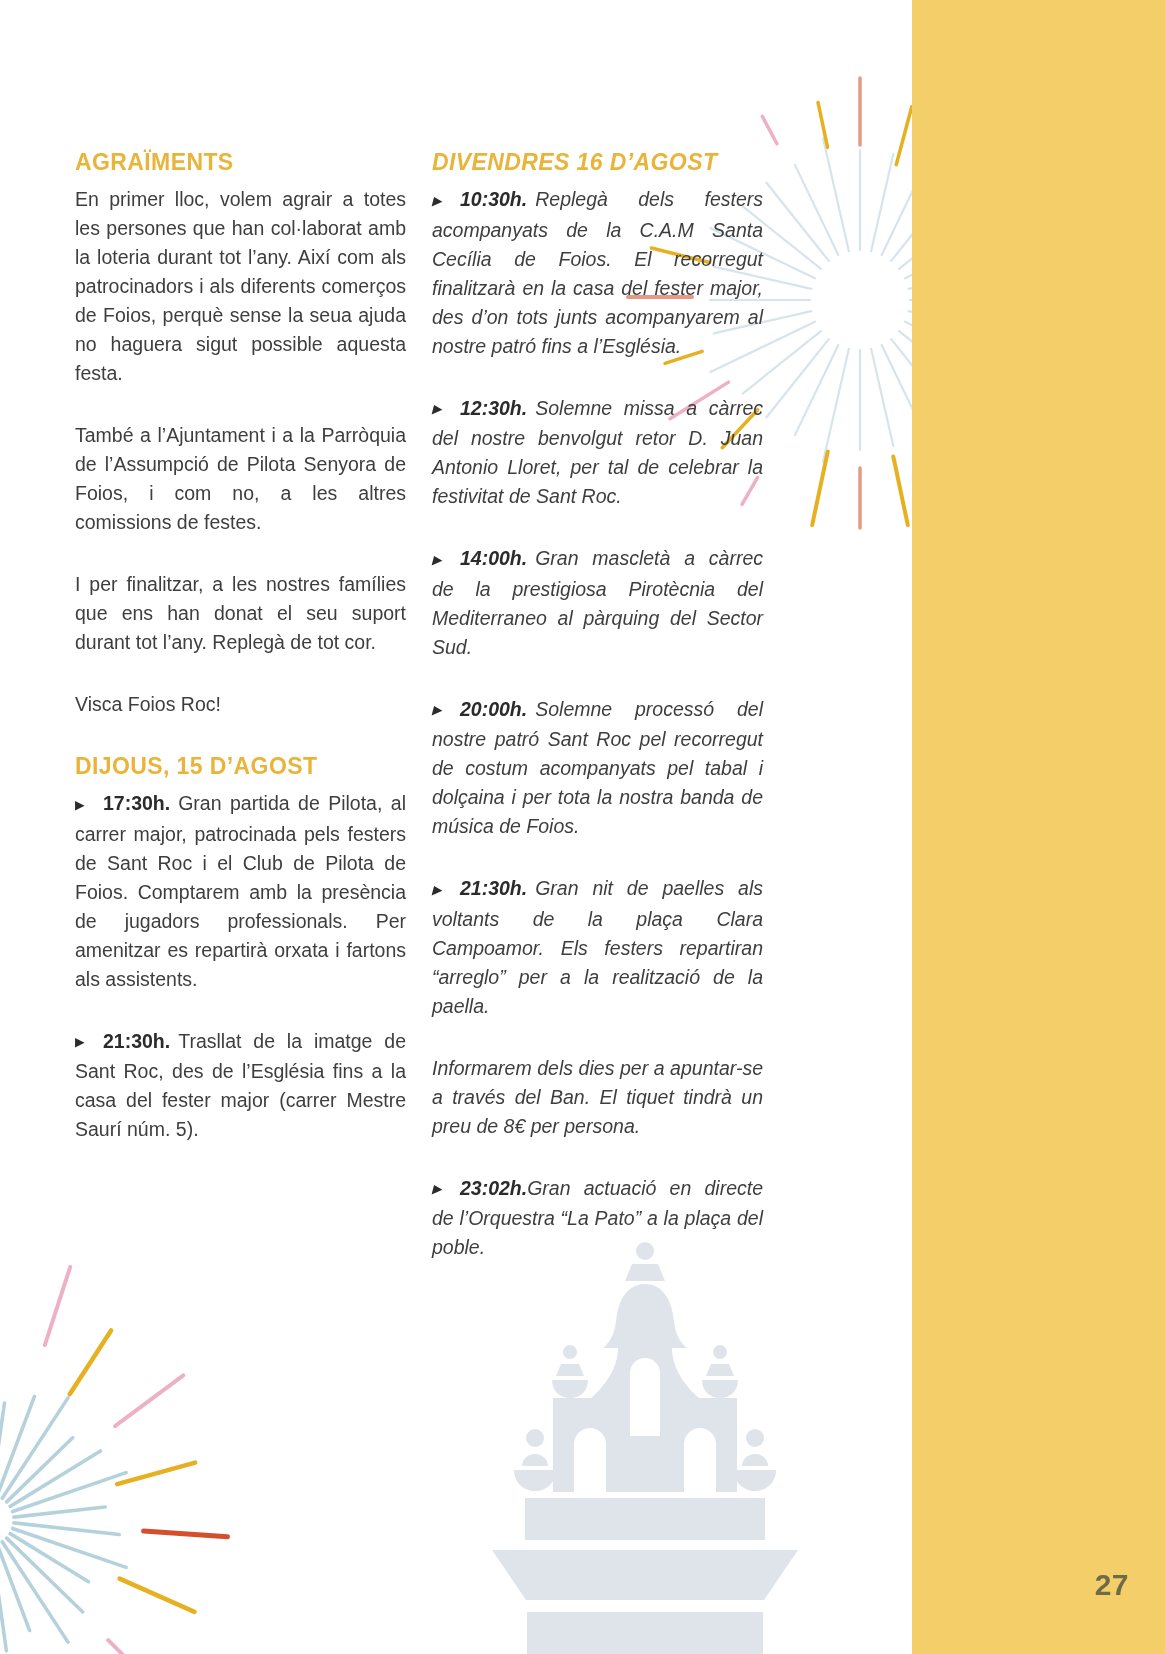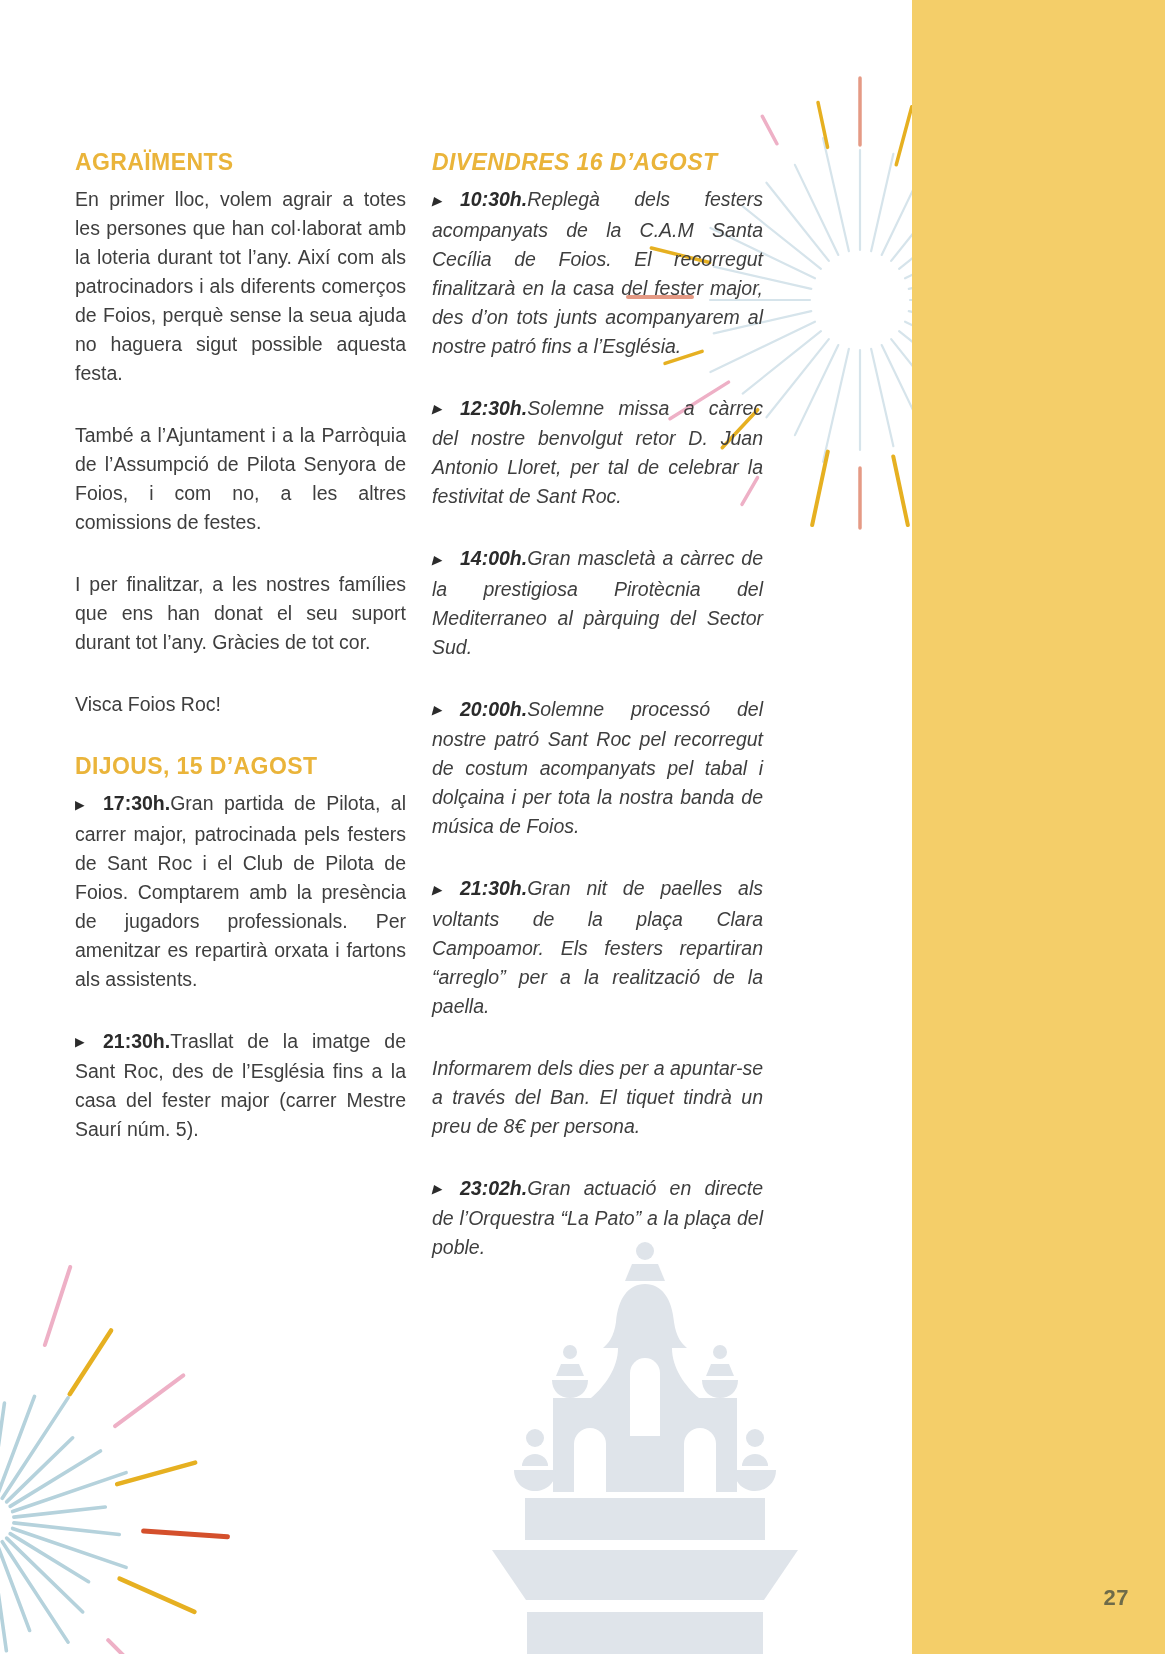--- a/index.html
+++ b/index.html
@@ -10,41 +10,41 @@
   #decor-svg{position:absolute;left:0;top:0;z-index:0;pointer-events:none;}
   #church-svg{position:absolute;left:490px;top:1240px;z-index:1;pointer-events:none;}
   .wm{fill:var(--watermark);}
   .wm-cut{fill:#ffffff;}
   .band{
     position:absolute;left:912px;top:0;width:253px;height:1654px;
     background:var(--band);z-index:3;
   }
   .page-num{
     position:absolute;right:36px;top:1568px;z-index:4;
-    font-size:22px;font-weight:700;color:var(--pagenum);letter-spacing:0.5px;margin-top:17px;
+    font-size:30px;font-weight:700;color:var(--pagenum);letter-spacing:0.5px;
   }
   .col{
     position:absolute;top:148px;width:331px;z-index:2;
     font-size:19.5px;line-height:29px;color:var(--body);
     text-align:justify;
   }
   .col-left{left:75px;}
   .col-right{left:432px;font-style:italic;}
   .col p{margin:0 0 33px 0;}
   .col p:last-child{margin-bottom:0;}
   h2.sect{
     font-size:23px;font-weight:700;color:var(--heading);
     letter-spacing:0.4px;margin:0 0 8px 0;text-align:left;line-height:29px;
   }
   h2.sect-later{margin-top:14px;}
   .event .tri{
     display:inline-block;width:28px;font-size:12.5px;color:var(--bold);
     vertical-align:1.5px;
   }
-  .event .time{font-weight:700;color:var(--bold);}
+  .event .time{font-weight:700;color:var(--bold);margin-right:8px;}
   .event .time.tight{margin-right:0;}
 </style>
 </head>
 <body>
 
 <svg id="decor-svg" width="1165" height="1654" viewBox="0 0 1165 1654">
     <line x1="910" y1="300" x2="1026" y2="300" stroke="#D6E4EB" stroke-width="2.2" stroke-linecap="round"></line>
     <line x1="908.7463956090912" y1="288.8739533021843" x2="1006.2391868272736" y2="266.62185990655286" stroke="#D6E4EB" stroke-width="2.2" stroke-linecap="round"></line>
     <line x1="905.048443395121" y1="278.3058130441221" x2="995.1453301853628" y2="234.91743913236627" stroke="#D6E4EB" stroke-width="2.2" stroke-linecap="round"></line>
     <line x1="899.0915741234015" y1="268.82550990706335" x2="977.2747223702045" y2="206.47652972119" stroke="#D6E4EB" stroke-width="2.2" stroke-linecap="round"></line>
@@ -135,21 +135,21 @@
     <path d="M140,196 v-63 a15,15 0 0 1 30,0 v63 z"></path>
     <path d="M84,252 v-48 a16,16 0 0 1 32,0 v48 z"></path>
     <path d="M194,252 v-48 a16,16 0 0 1 32,0 v48 z"></path>
   </g>
 </svg>
 
 <div class="col col-left">
   <h2 class="sect">AGRAÏMENTS</h2>
   <p>En primer lloc, volem agrair a totes les persones que han col·laborat amb la loteria durant tot l’any. Així com als patrocinadors i als diferents comerços de Foios, perquè sense la seua ajuda no haguera sigut possible aquesta festa.</p>
   <p>També a l’Ajuntament i a la Parròquia de l’Assumpció de Pilota Senyora de Foios, i com no, a les altres comissions de festes.</p>
-  <p>I per finalitzar, a les nostres famílies que ens han donat el seu suport durant tot l’any. Gràcies de tot cor.</p>
+  <p>I per finalitzar, a les nostres famílies que ens han donat el seu suport durant tot l’any. Replegà de tot cor.</p>
   <p>Visca Foios Roc!</p>
   <h2 class="sect sect-later">DIJOUS, 15 D’AGOST</h2>
   <p class="event"><span class="tri">▶</span><span class="time">17:30h.</span><span class="etext">Gran partida de Pilota, al carrer major, patrocinada pels festers de Sant Roc i el Club de Pilota de Foios. Comptarem amb la presència de jugadors professionals. Per amenitzar es repartirà orxata i fartons als assistents.</span></p>
   <p class="event"><span class="tri">▶</span><span class="time">21:30h.</span><span class="etext">Trasllat de la imatge de Sant Roc, des de l’Església fins a la casa del fester major (carrer Mestre Saurí núm. 5).</span></p>
 </div>
 
 <div class="col col-right">
   <h2 class="sect">DIVENDRES 16 D’AGOST</h2>
   <p class="event"><span class="tri">▶</span><span class="time">10:30h.</span><span class="etext">Replegà dels festers acompanyats de la C.A.M Santa Cecília de Foios. El recorregut finalitzarà en la casa del fester major, des d’on tots junts acompanyarem al nostre patró fins a l’Església.</span></p>
   <p class="event"><span class="tri">▶</span><span class="time">12:30h.</span><span class="etext">Solemne missa a càrrec del nostre benvolgut retor D. Juan Antonio Lloret, per tal de celebrar la festivitat de Sant Roc.</span></p>

